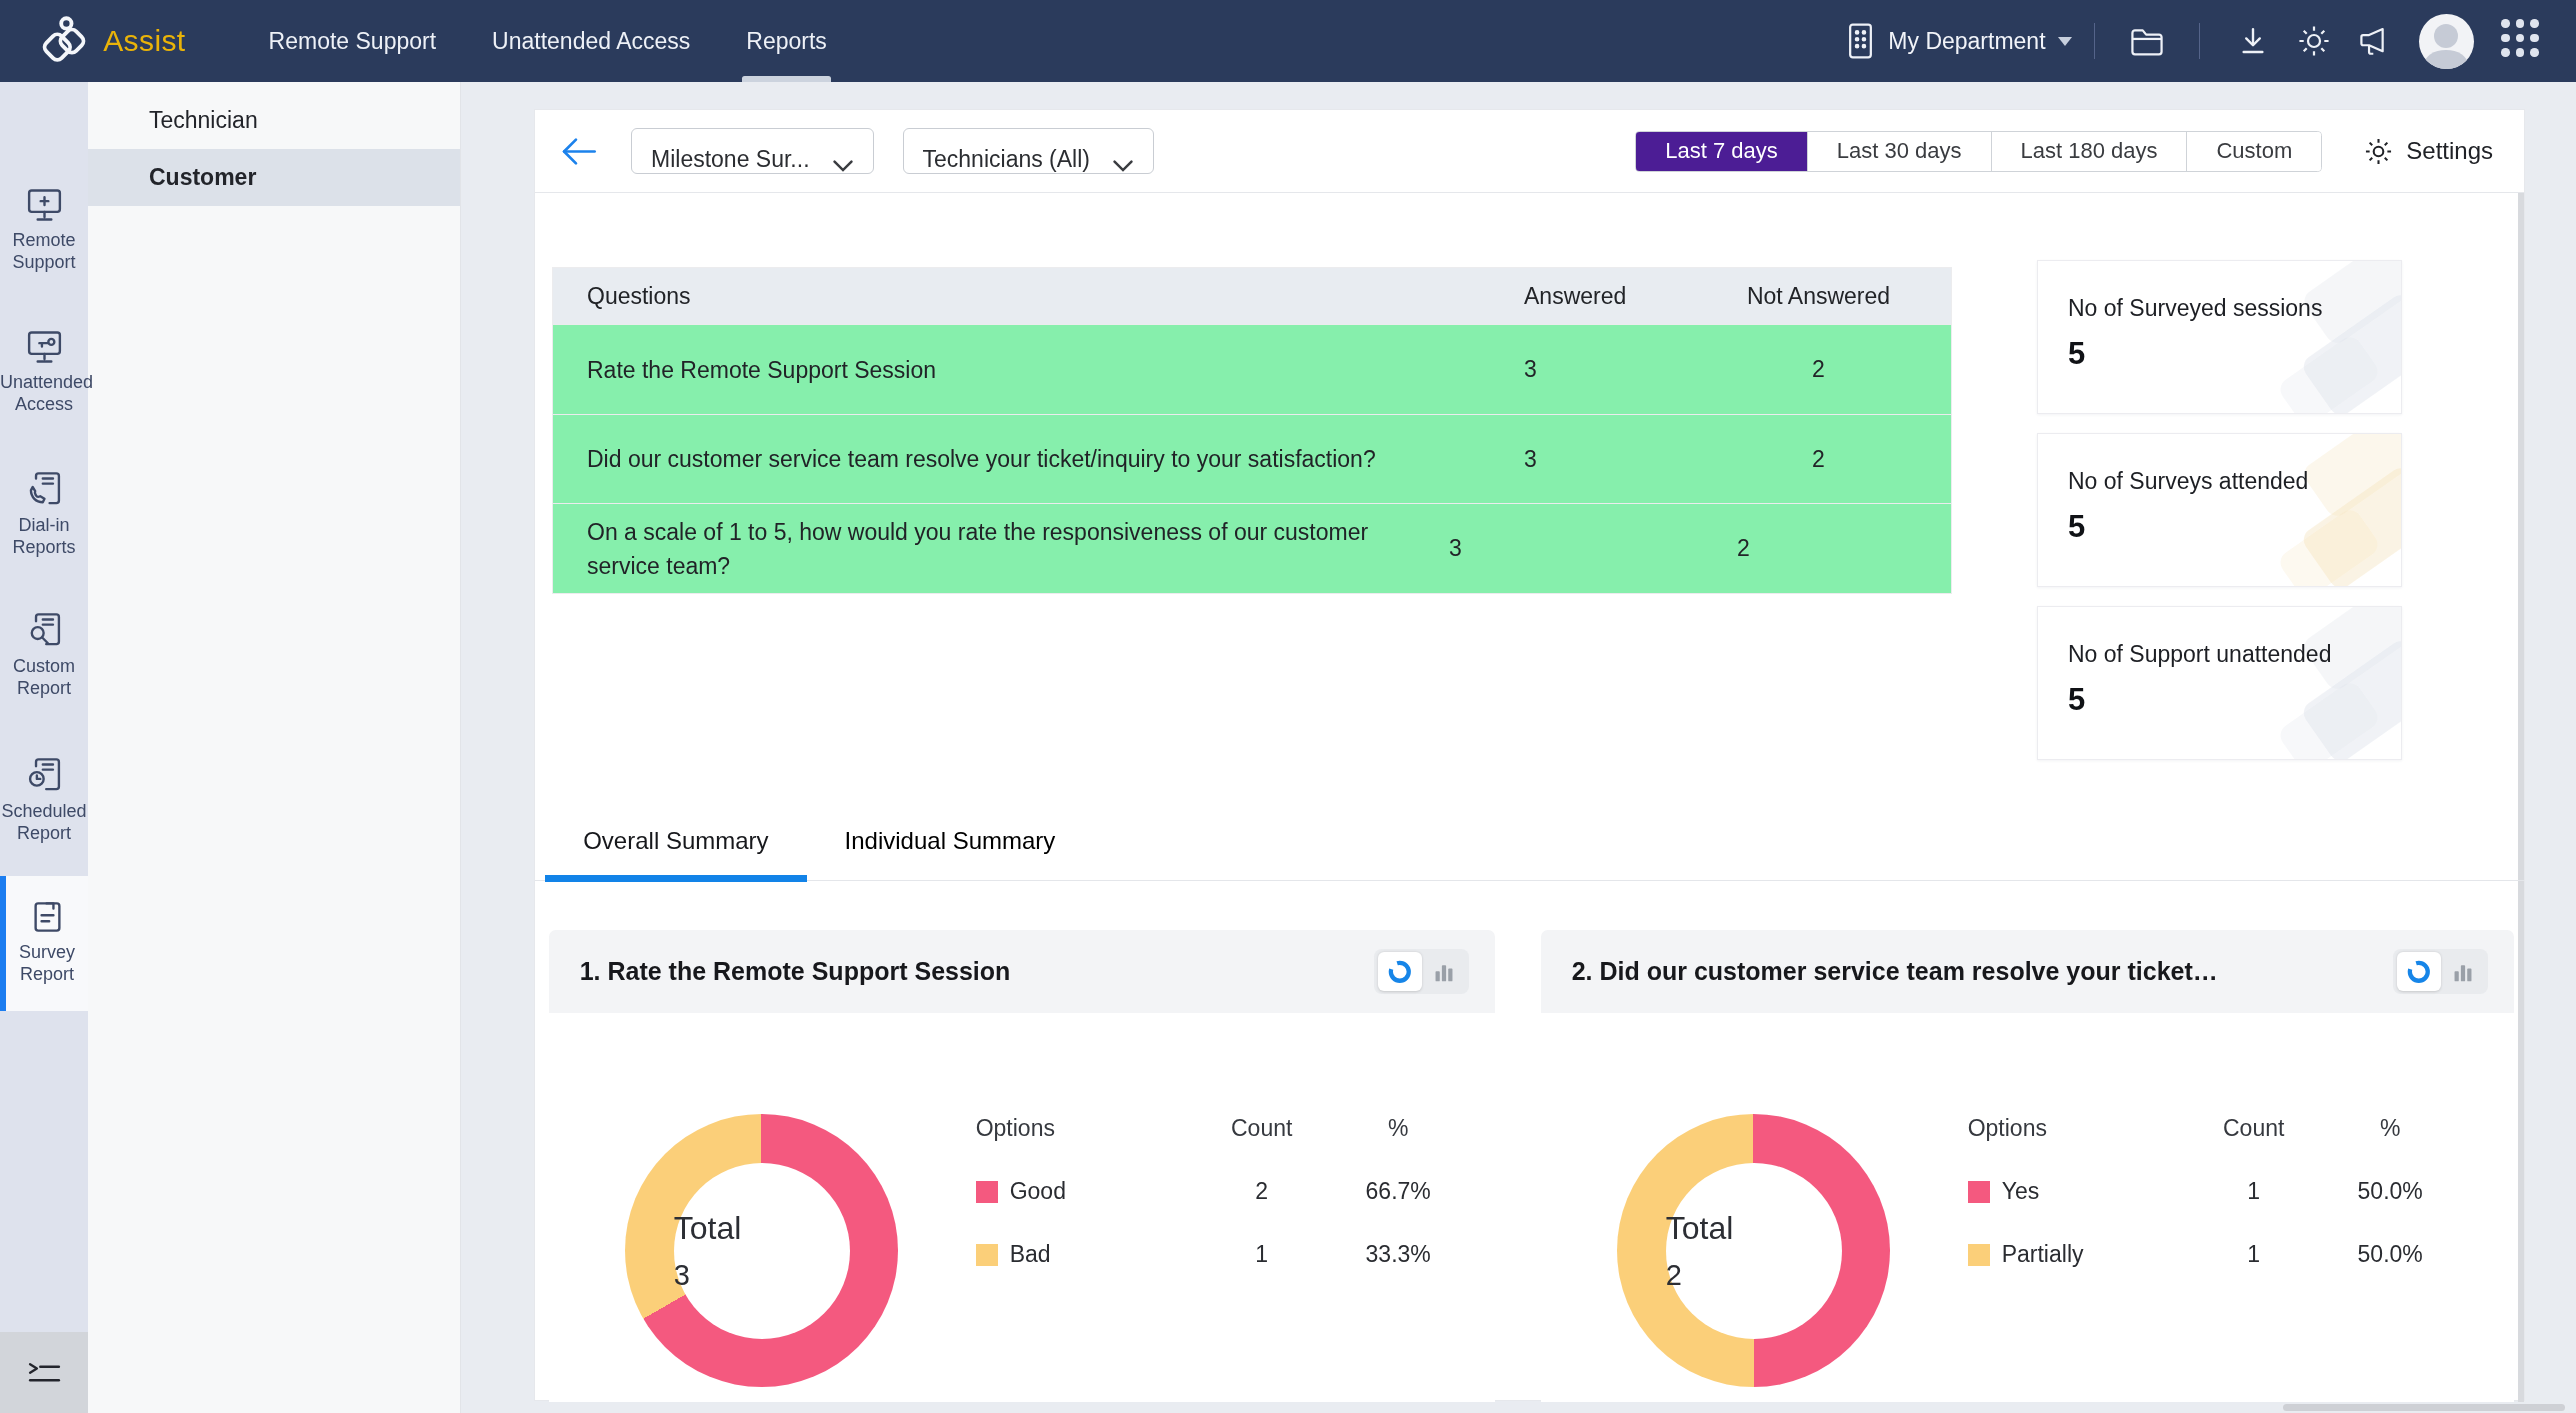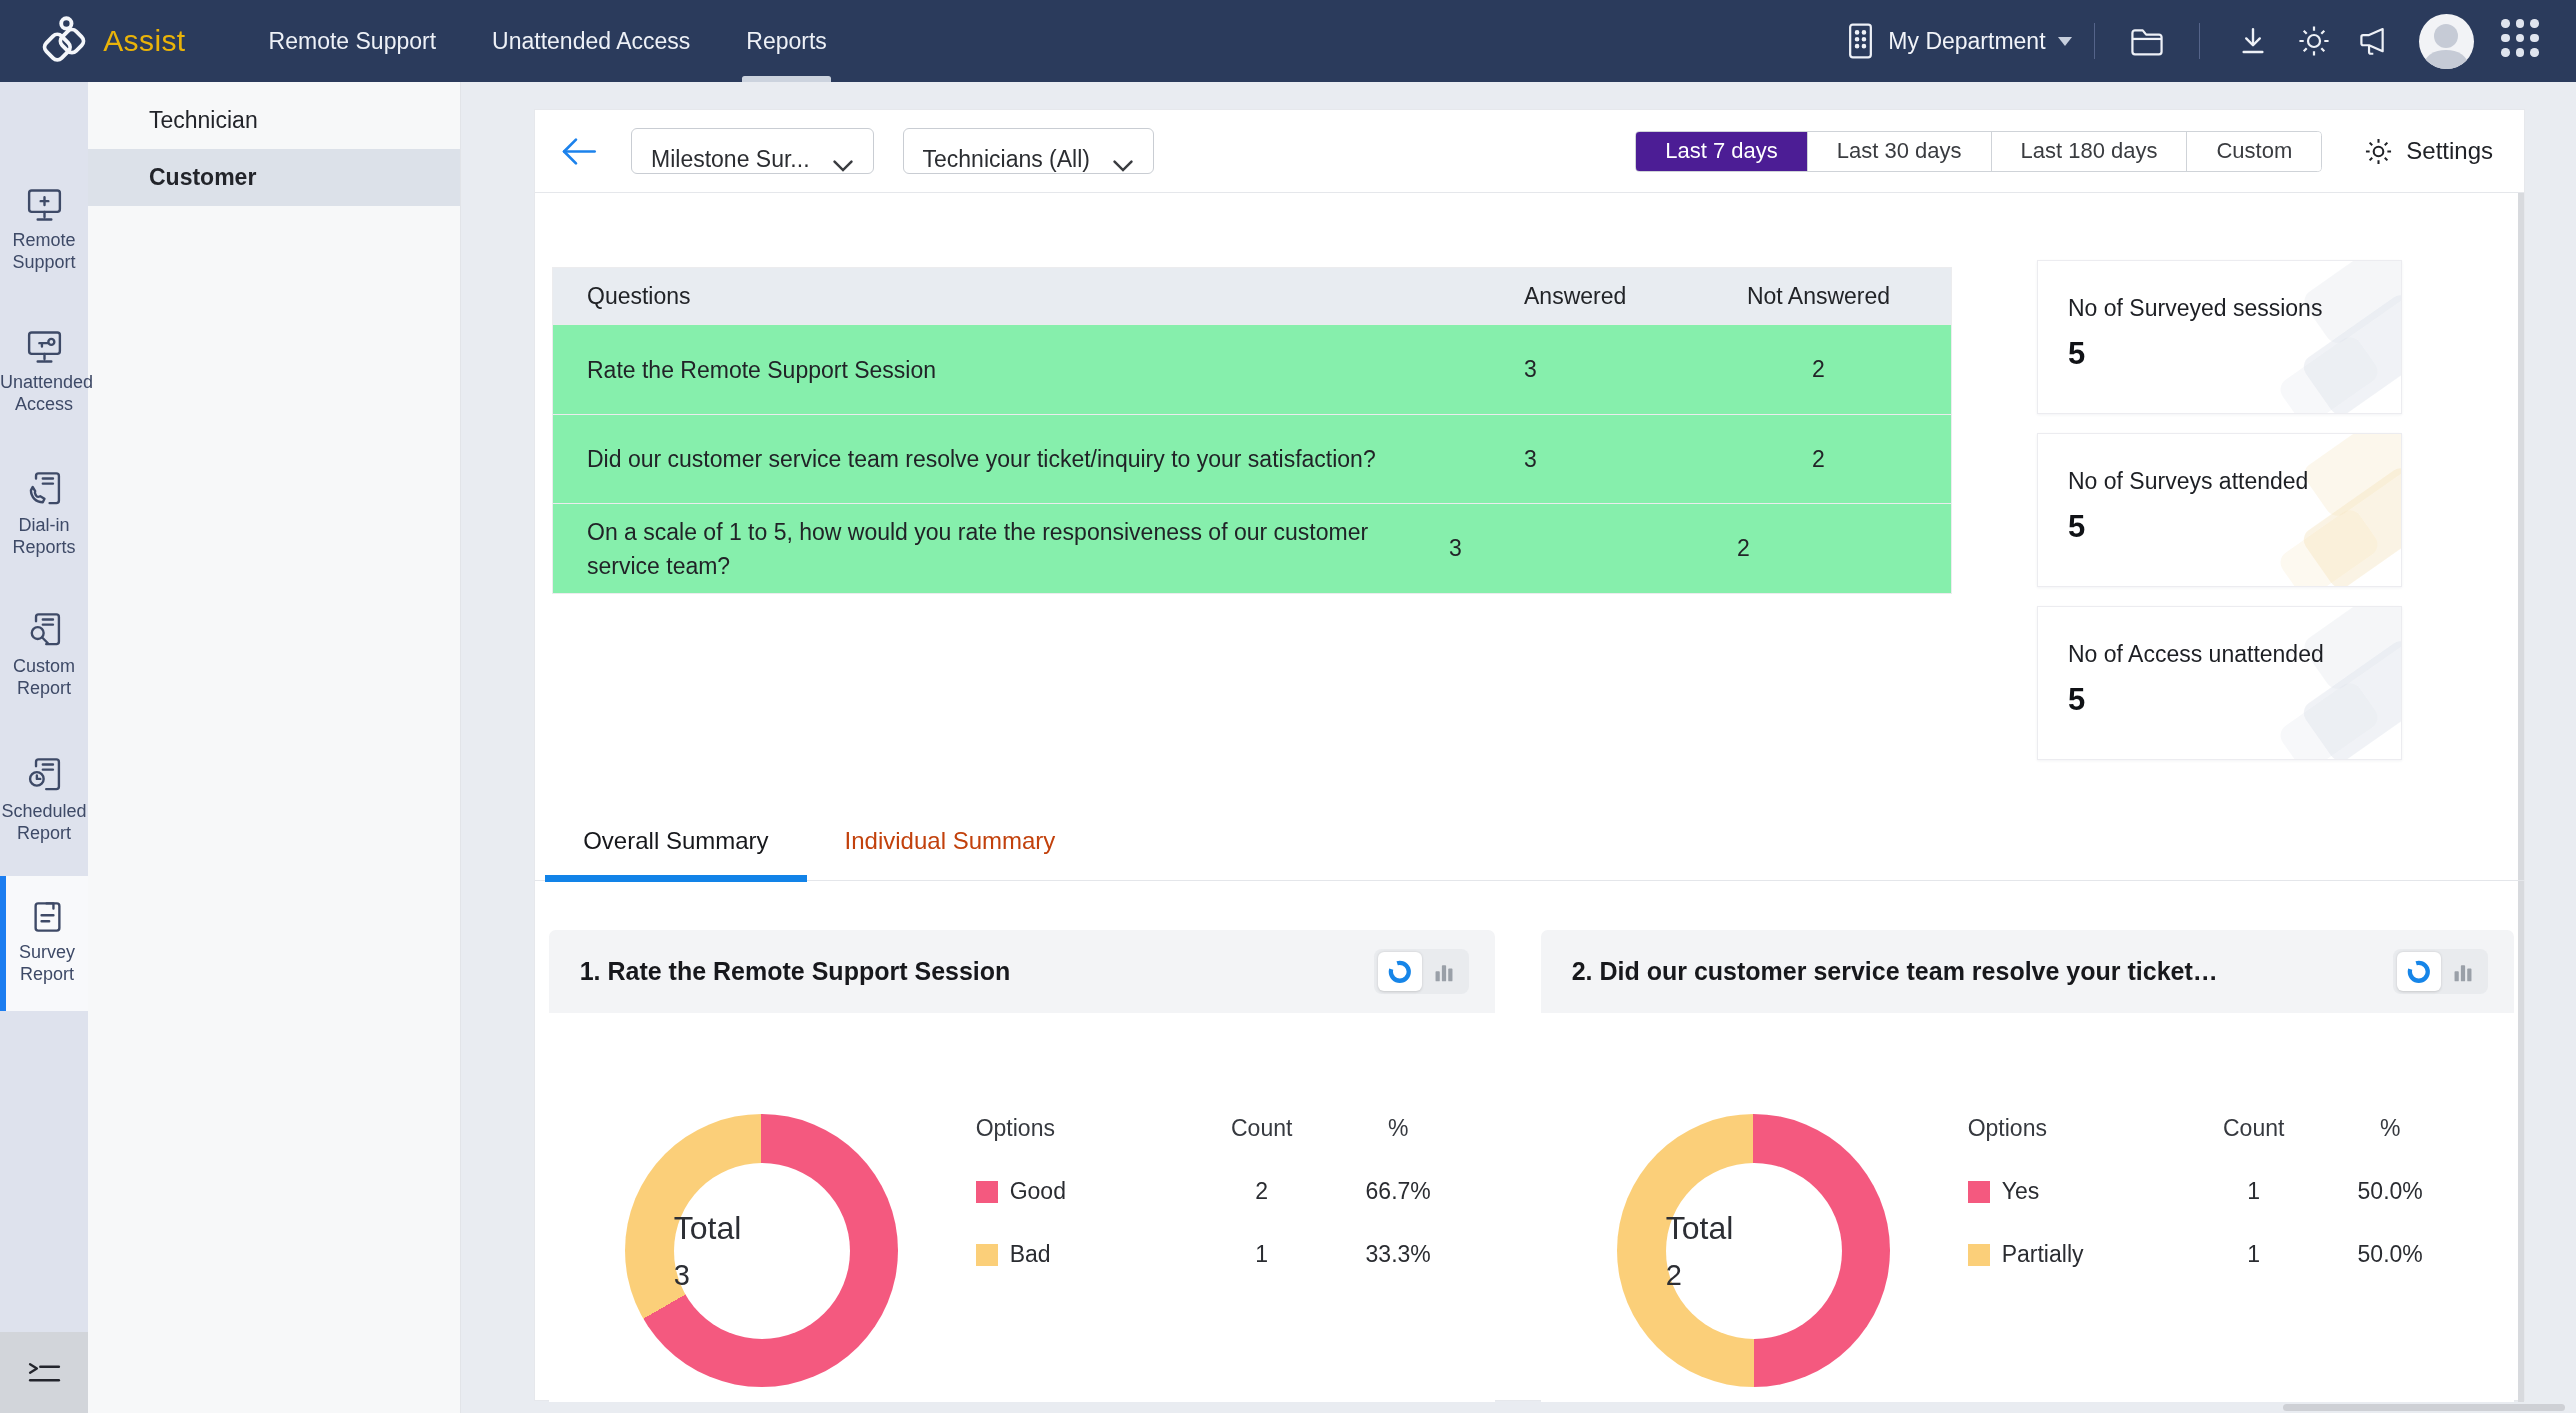--- a/index.html
+++ b/index.html
@@ -81,21 +81,21 @@
   .deco { position:absolute; right:-25.6px; top:-8.5px; width:196px; height:179px; opacity:.5; }
   .deco i { position:absolute; border-radius:12px; }
   .deco.blue i { background:#aebacd; }
   .deco.gold i { background:#e9c066; }
   .deco i.d1 { width:111px; height:60px; right:8.5px; top:8.5px; opacity:.25; transform:rotate(-35deg); }
   .deco i.d2 { width:128px; height:68px; right:-8.5px; top:68px; opacity:.35; transform:rotate(-35deg); }
   .deco i.d3 { width:94px; height:51px; right:51px; top:102px; opacity:.2; transform:rotate(-35deg); }
 
   
   .sum-tabs { position:absolute; left:0; right:0; top:609px; height:79px; border-bottom:1.7px solid #e4e6ea; display:flex; padding-left:10.2px; }
-  .sum-tab { position:relative; display:flex; align-items:center; padding:0 38px; font-size:24px; color:#c2410c; cursor:pointer; }
+  .sum-tab { position:relative; display:flex; align-items:center; padding:0 38px; font-size:24px; color:#000000; cursor:pointer; }
   .sum-tab.active { color:#17181c; font-weight:500; }
   .sum-tab.active .tab-underline { position:absolute; left:0; right:0; bottom:-1.7px; height:6.8px; background:#1283e8; }
 
   
   .charts { position:absolute; left:13.7px; top:737px; display:flex; gap:46px; }
   .chart-card { background:#fff; }
   .chart-card.c1 { width:946px; } .chart-card.c2 { width:973px; }
   .chart-head { height:83px; background:#f3f4f6; border-radius:6.8px 6.8px 0 0; display:flex; align-items:center; padding:0 25.6px 0 31px; }
   .chart-title { font-size:25px; font-weight:bold; color:#17181c; white-space:nowrap; overflow:hidden; text-overflow:ellipsis; max-width:649px; }
   .chart-toggle { margin-left:auto; background:#e9ebee; border-radius:7.7px; display:flex; padding:3.4px; }
@@ -399,21 +399,21 @@
               </div>
             <div class="stat-title">No of Surveys attended</div>
             <div class="stat-value">5</div>
           </div>
           <div class="stat-card">
             <div class="deco blue">
                 <i class="d1"></i>
                 <i class="d2"></i>
                 <i class="d3"></i>
               </div>
-            <div class="stat-title">No of Access unattended</div>
+            <div class="stat-title">No of Support unattended</div>
             <div class="stat-value">5</div>
           </div>
         </div>
 
         <div class="sum-tabs">
           <div class="sum-tab active">
             <span>Overall Summary</span>
               <span class="tab-underline"></span>
           </div>
           <div class="sum-tab">

